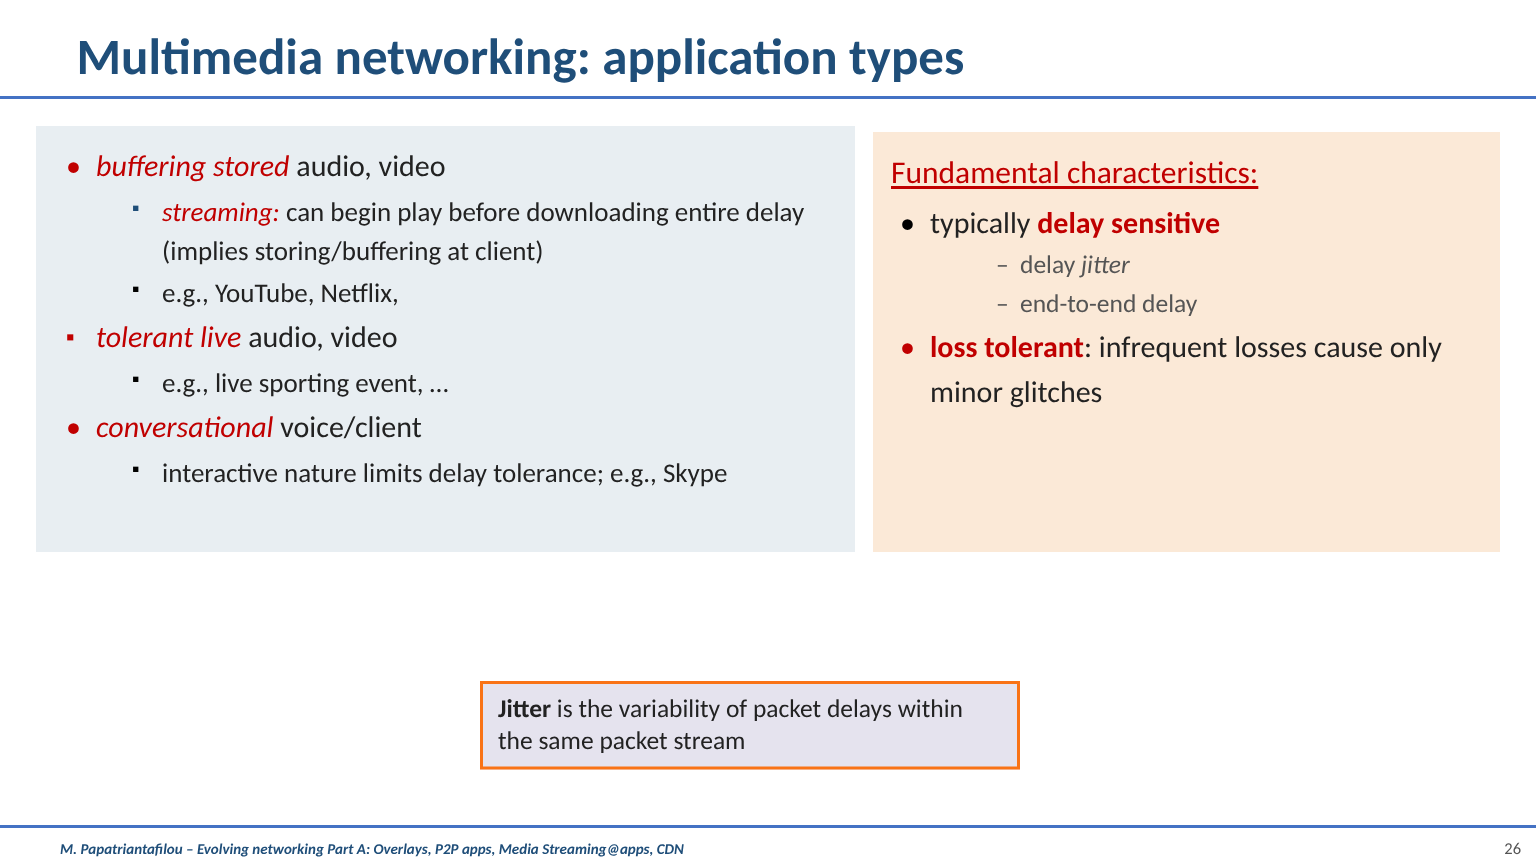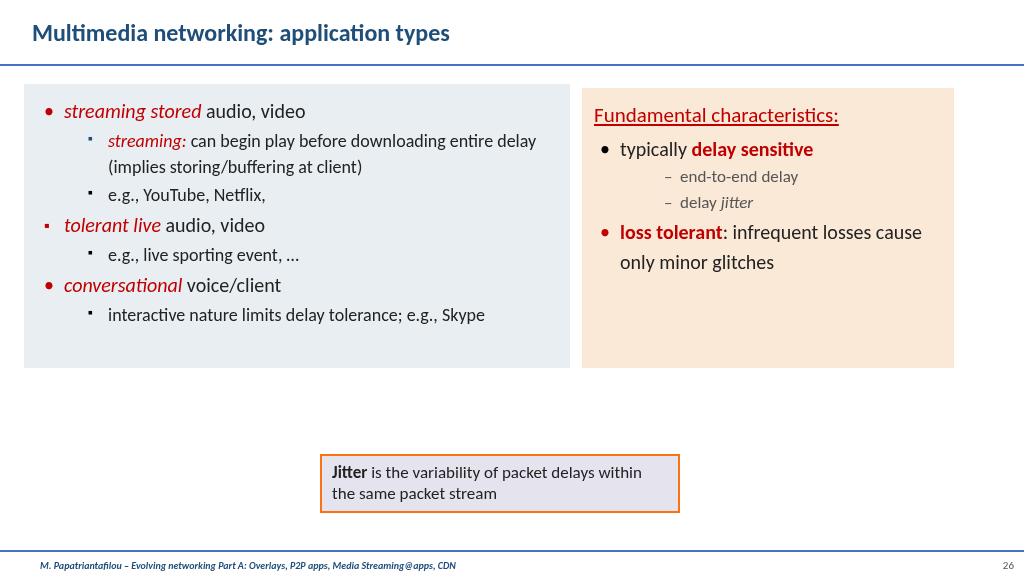--- a/index.html
+++ b/index.html
@@ -1,21 +1,21 @@
 <!DOCTYPE html>
 <html><head>
 <meta charset="utf-8">
 <style>
   * { box-sizing: border-box; margin: 0; padding: 0; }
   html, body { width: 1024px; height: 576px; font-family: Calibri, "Segoe UI", Arial, sans-serif; background: #fff; color: #222; overflow: hidden; }
   .slide { position: relative; width: 1024px; height: 576px; }
-  .title { position: absolute; top: 18px; left: 32px; font-size: 24px; font-weight: 700; color: #1f4e79; }
+  .title { position: absolute; top: 18px; left: 51px; font-size: 34px; font-weight: 700; color: #1f4e79; }
   .title-rule { position: absolute; top: 64px; left: 0; width: 1024px; height: 2px; background: #4472c4; }
   .box-left { position: absolute; top: 84px; left: 24px; width: 546px; height: 284px; background: #e8eef2; padding: 12px 14px 12px 14px; }
-  .box-right { position: absolute; top: 88px; left: 582px; width: 372px; height: 280px; background: #fbe9d7; padding: 14px 16px 14px 12px; }
+  .box-right { position: absolute; top: 88px; left: 582px; width: 418px; height: 280px; background: #fbe9d7; padding: 14px 16px 14px 12px; }
   .jitter { position: absolute; top: 454px; left: 320px; width: 360px; border: 2px solid #f97316; background: #e5e3ee; padding: 6px 10px; font-size: 17px; line-height: 1.25; }
   .footer-rule { position: absolute; bottom: 24px; left: 0; width: 1024px; height: 2px; background: #4472c4; }
   .footer { position: absolute; bottom: 4px; left: 40px; font-size: 10px; font-weight: 700; font-style: italic; color: #1f4e79; }
   .pagenum { position: absolute; bottom: 4px; right: 10px; font-size: 11px; color: #555; margin-top: 23px; }
 
   ul.top { list-style: none; padding: 0; }
   ul.top > li { position: relative; padding-left: 26px; font-size: 20px; line-height: 1.5; margin-bottom: 2px; }
   ul.top > li::before { content: "•"; position: absolute; left: 6px; top: 0; font-size: 20px; }
   ul.top > li.bullet-red::before { color: #c00000; }
   ul.top > li.bullet-black::before { color: #000; }
@@ -39,21 +39,21 @@
 <style>.box-left ul.top > li:nth-child(2)::before{content:none;}</style></head>
 <body>
 
 <div class="slide">
   <div class="title">Multimedia networking: application types</div>
   <div class="title-rule"></div>
 
   <div class="box-left">
     <ul class="top">
       <li class="bullet-red">
-        <span class="red-it">streaming stored</span><span> audio, video</span>
+        <span class="red-it">buffering stored</span><span> audio, video</span>
         <ul class="sq">
           <li><span class="red-it">streaming:</span><span> can begin play before downloading entire delay (implies storing/buffering at client)</span></li>
           <li class="sq-black">e.g., YouTube, Netflix,</li>
         </ul>
       </li>
       <li class="" style="padding-left: 26px; list-style: none; position: relative;">
         <span style="position:absolute;left:6px;color:#c00000;font-size:16px;top:4px;">▪</span>
         <span class="red-it">tolerant live</span><span> audio, video</span>
         <ul class="sq">
           <li class="sq-black">e.g., live sporting event, …</li>
@@ -67,22 +67,22 @@
       </li>
     </ul>
   </div>
 
   <div class="box-right">
     <span class="red-u">Fundamental characteristics:</span>
     <ul class="top">
       <li class="bullet-black">
         <span>typically </span><span class="red-b">delay sensitive</span>
         <ul class="dash">
+          <li><span>delay </span><span class="it">jitter</span></li>
           <li>end-to-end delay</li>
-          <li><span>delay </span><span class="it">jitter</span></li>
         </ul>
       </li>
       <li class="bullet-red">
         <span class="red-b">loss tolerant</span><span>: infrequent losses cause only minor glitches</span>
       </li>
     </ul>
     <div class="spacer"></div>
   </div>
 
   <div class="jitter">

